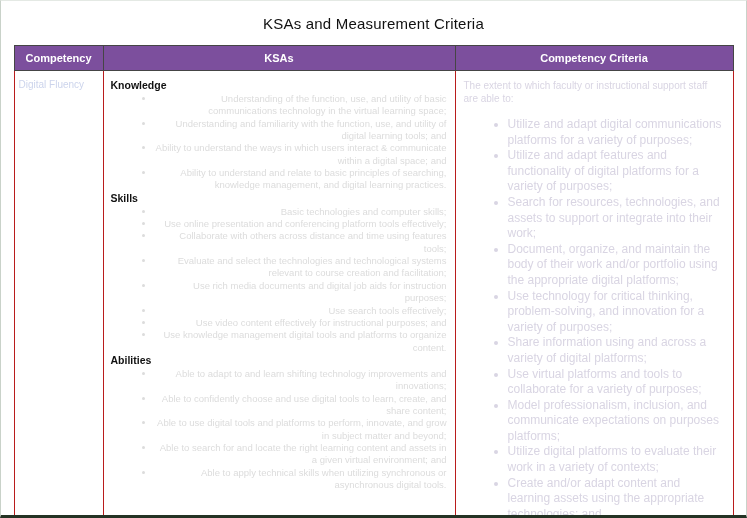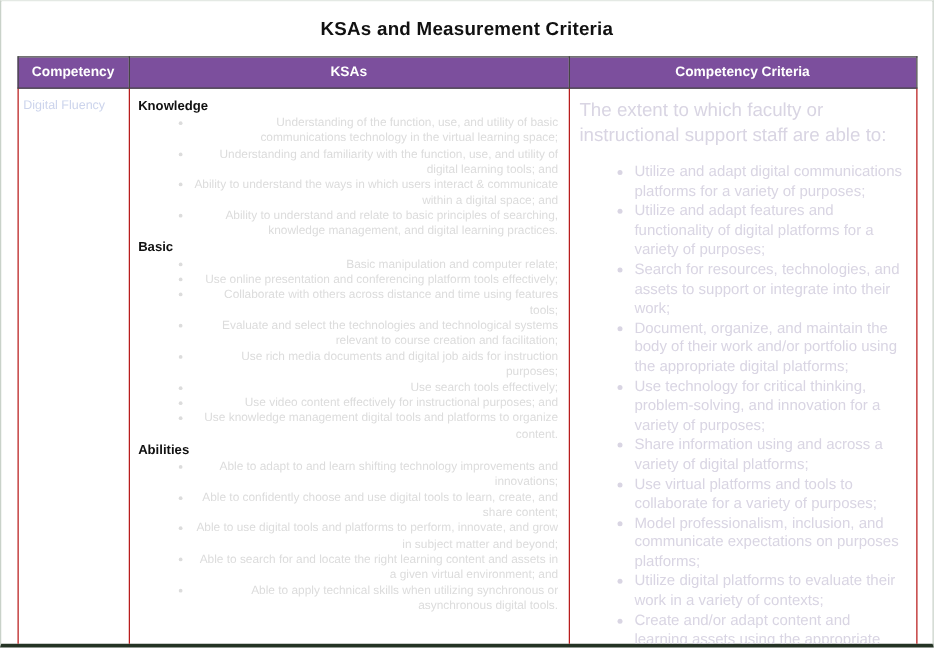--- a/index.html
+++ b/index.html
@@ -17,21 +17,21 @@
     background:#ffffff;
     border-left:1px solid #c9d2c9;
     border-right:1px solid #c9d2c9;
     border-top:1px solid #e4e9e4;
     border-bottom:3px solid #243324;
     overflow:hidden;
   }
   .page-title{
     text-align:center;
     font-size:15px;
-    font-weight:bold;
+    font-weight:normal;
     color:#111111;
     margin-top:14px;
     letter-spacing:.2px;
   }
   table.ksa-table{
     border-collapse:collapse;
     table-layout:fixed;
     width:719px;
     margin:13px auto 0 auto;
   }
@@ -68,21 +68,21 @@
   }
   .ksas-cell ul{
     margin:0 0 17px 0;
     padding-left:44px;
     color:var(--ksa-item-text);
     font-size:9.5px;
     line-height:1.3;
   }
   .ksas-cell ul:last-child{margin-bottom:0;text-align:right;}
   .criteria-intro{
-    font-size:15px;
+    font-size:10px;
     line-height:1.3;
     color:var(--criteria-text);
     margin-bottom:12px;
   }
   .criteria-cell ul{
     margin:0;
     padding-left:44px;
     color:var(--criteria-text);
     font-size:12px;
     line-height:1.3;
@@ -116,23 +116,23 @@
         <div>
           <div class="section-heading">Knowledge</div>
           <ul>
               <li>Understanding of the function, use, and utility of basic communications technology in the virtual learning space;</li>
               <li>Understanding and familiarity with the function, use, and utility of digital learning tools; and</li>
               <li>Ability to understand the ways in which users interact &amp; communicate within a digital space; and</li>
               <li>Ability to understand and relate to basic principles of searching, knowledge management, and digital learning practices.</li>
             </ul>
         </div>
         <div>
-          <div class="section-heading">Basic</div>
+          <div class="section-heading">Skills</div>
           <ul>
-              <li>Basic manipulation and computer relate;</li>
+              <li>Basic technologies and computer skills;</li>
               <li>Use online presentation and conferencing platform tools effectively;</li>
               <li>Collaborate with others across distance and time using features tools;</li>
               <li>Evaluate and select the technologies and technological systems relevant to course creation and facilitation;</li>
               <li>Use rich media documents and digital job aids for instruction purposes;</li>
               <li>Use search tools effectively;</li>
               <li>Use video content effectively for instructional purposes; and</li>
               <li>Use knowledge management digital tools and platforms to organize content.</li>
             </ul>
         </div>
         <div>

